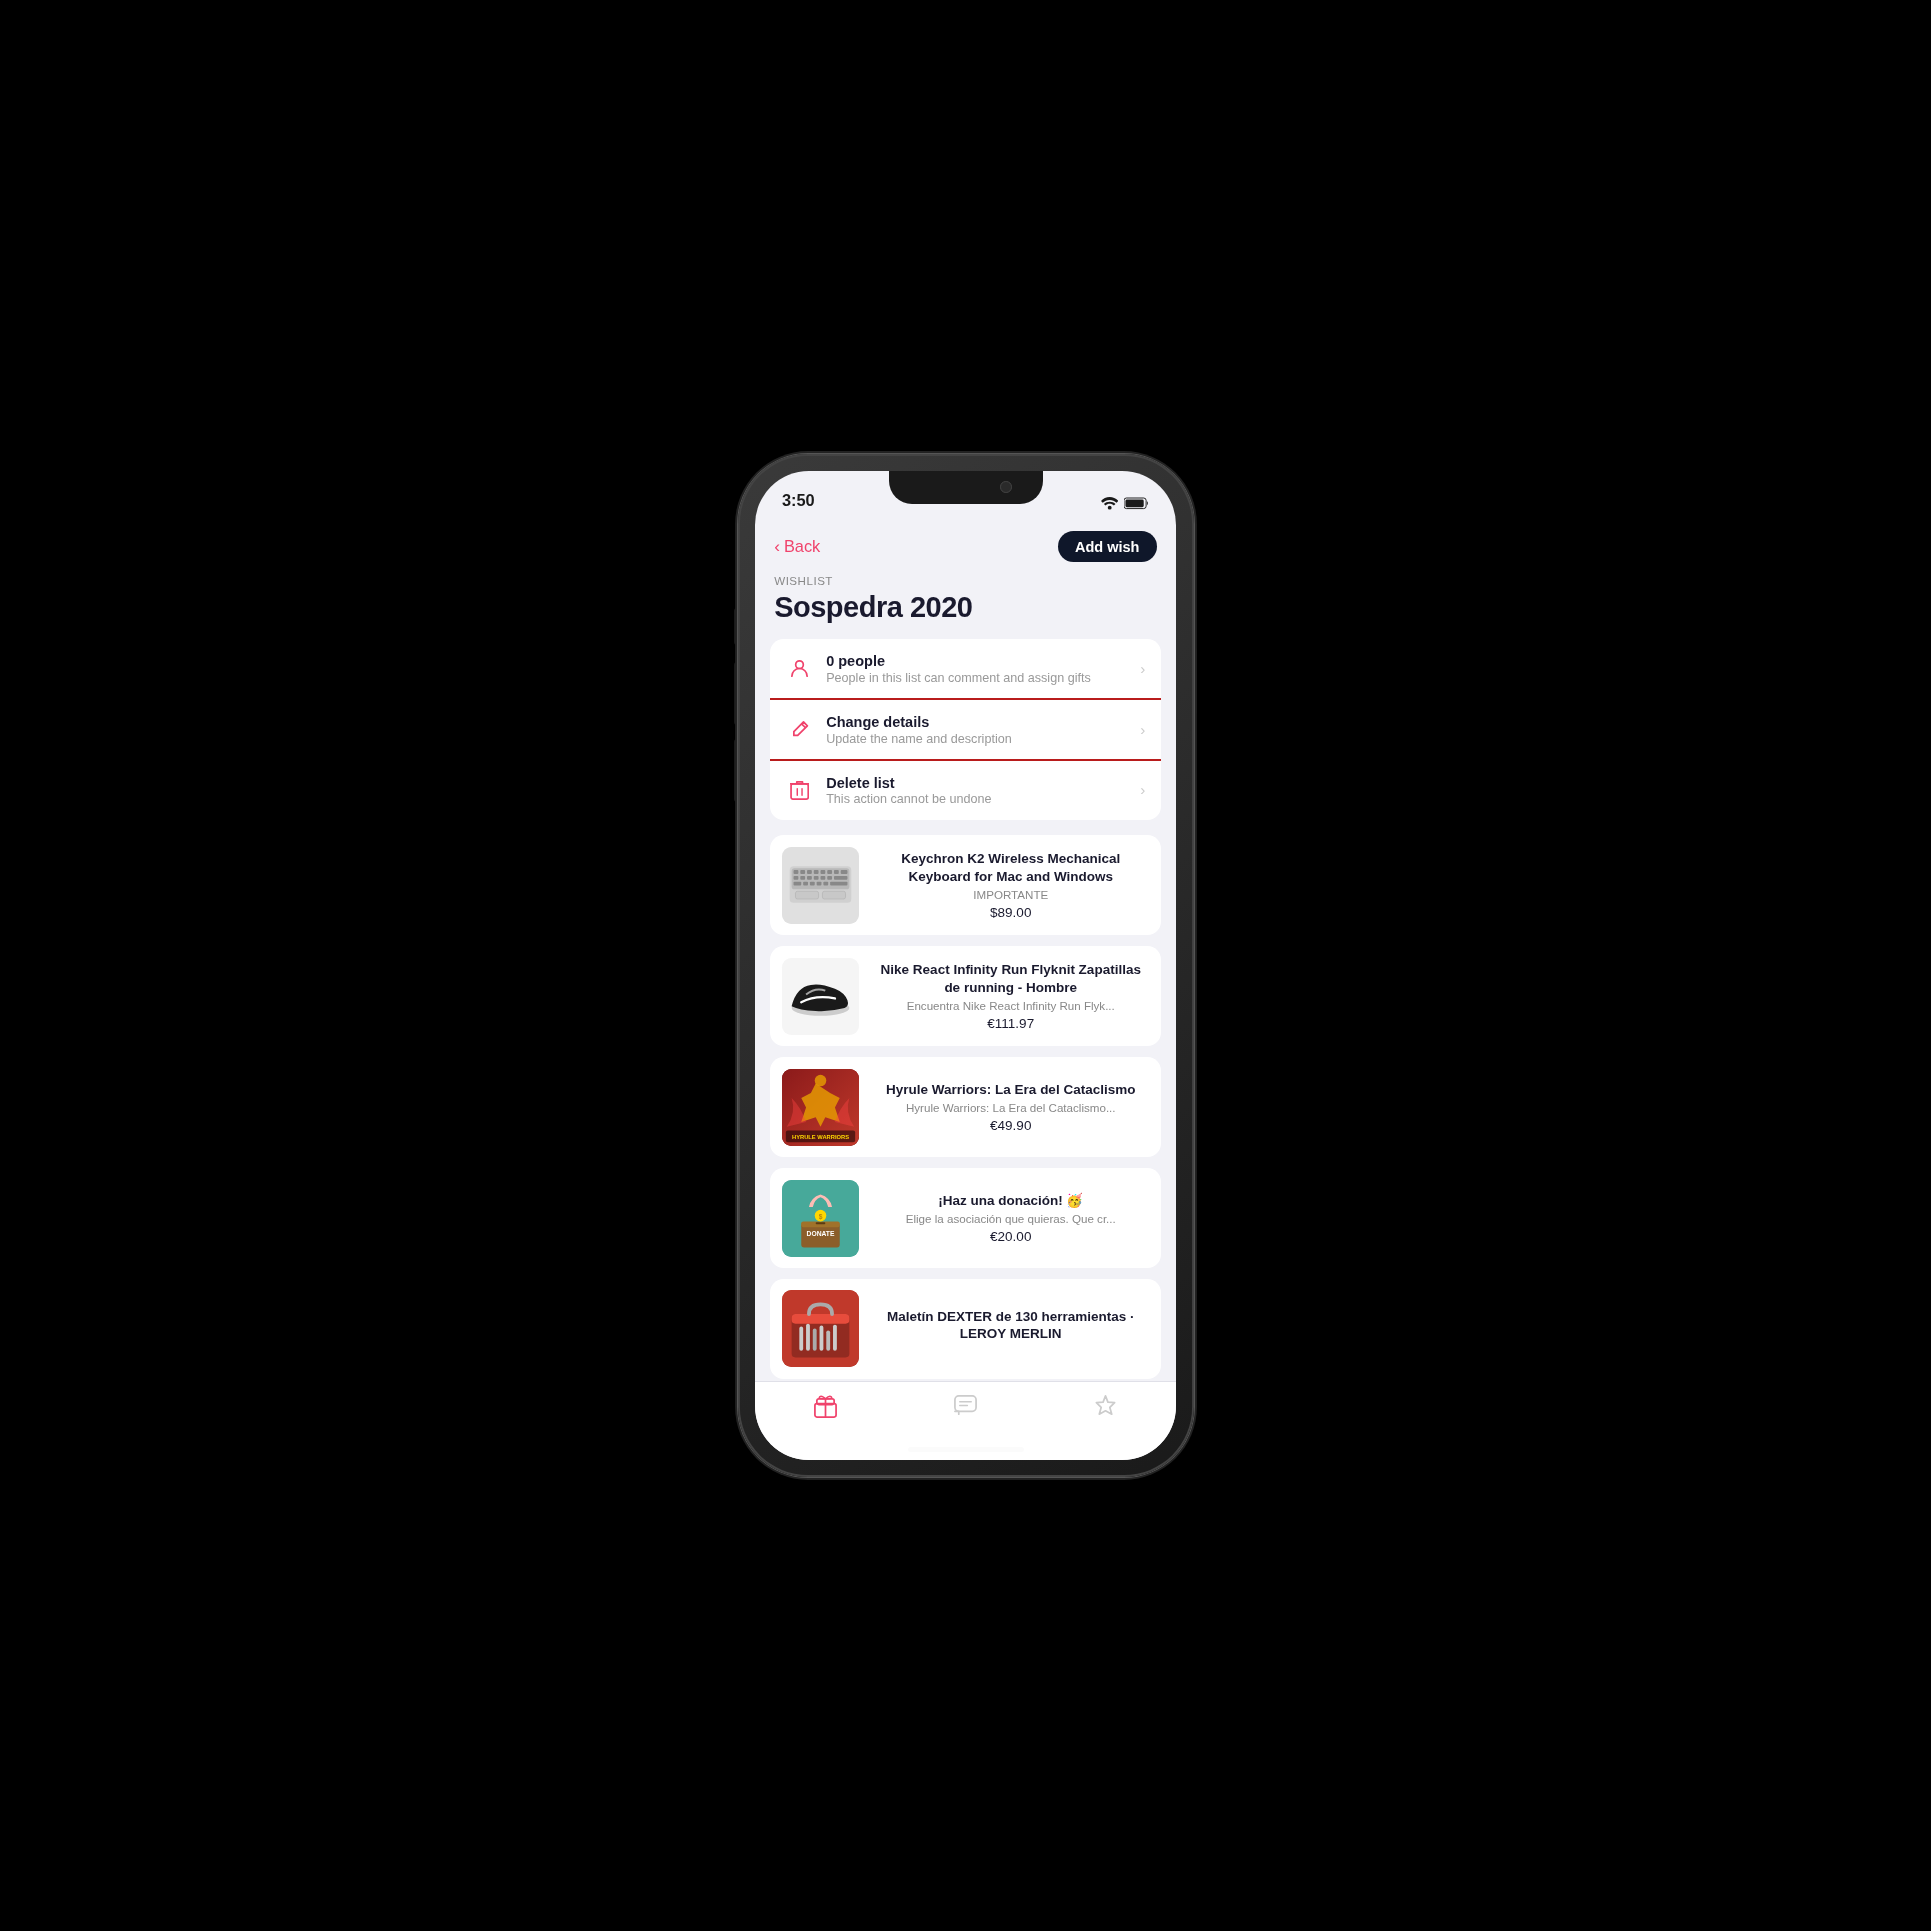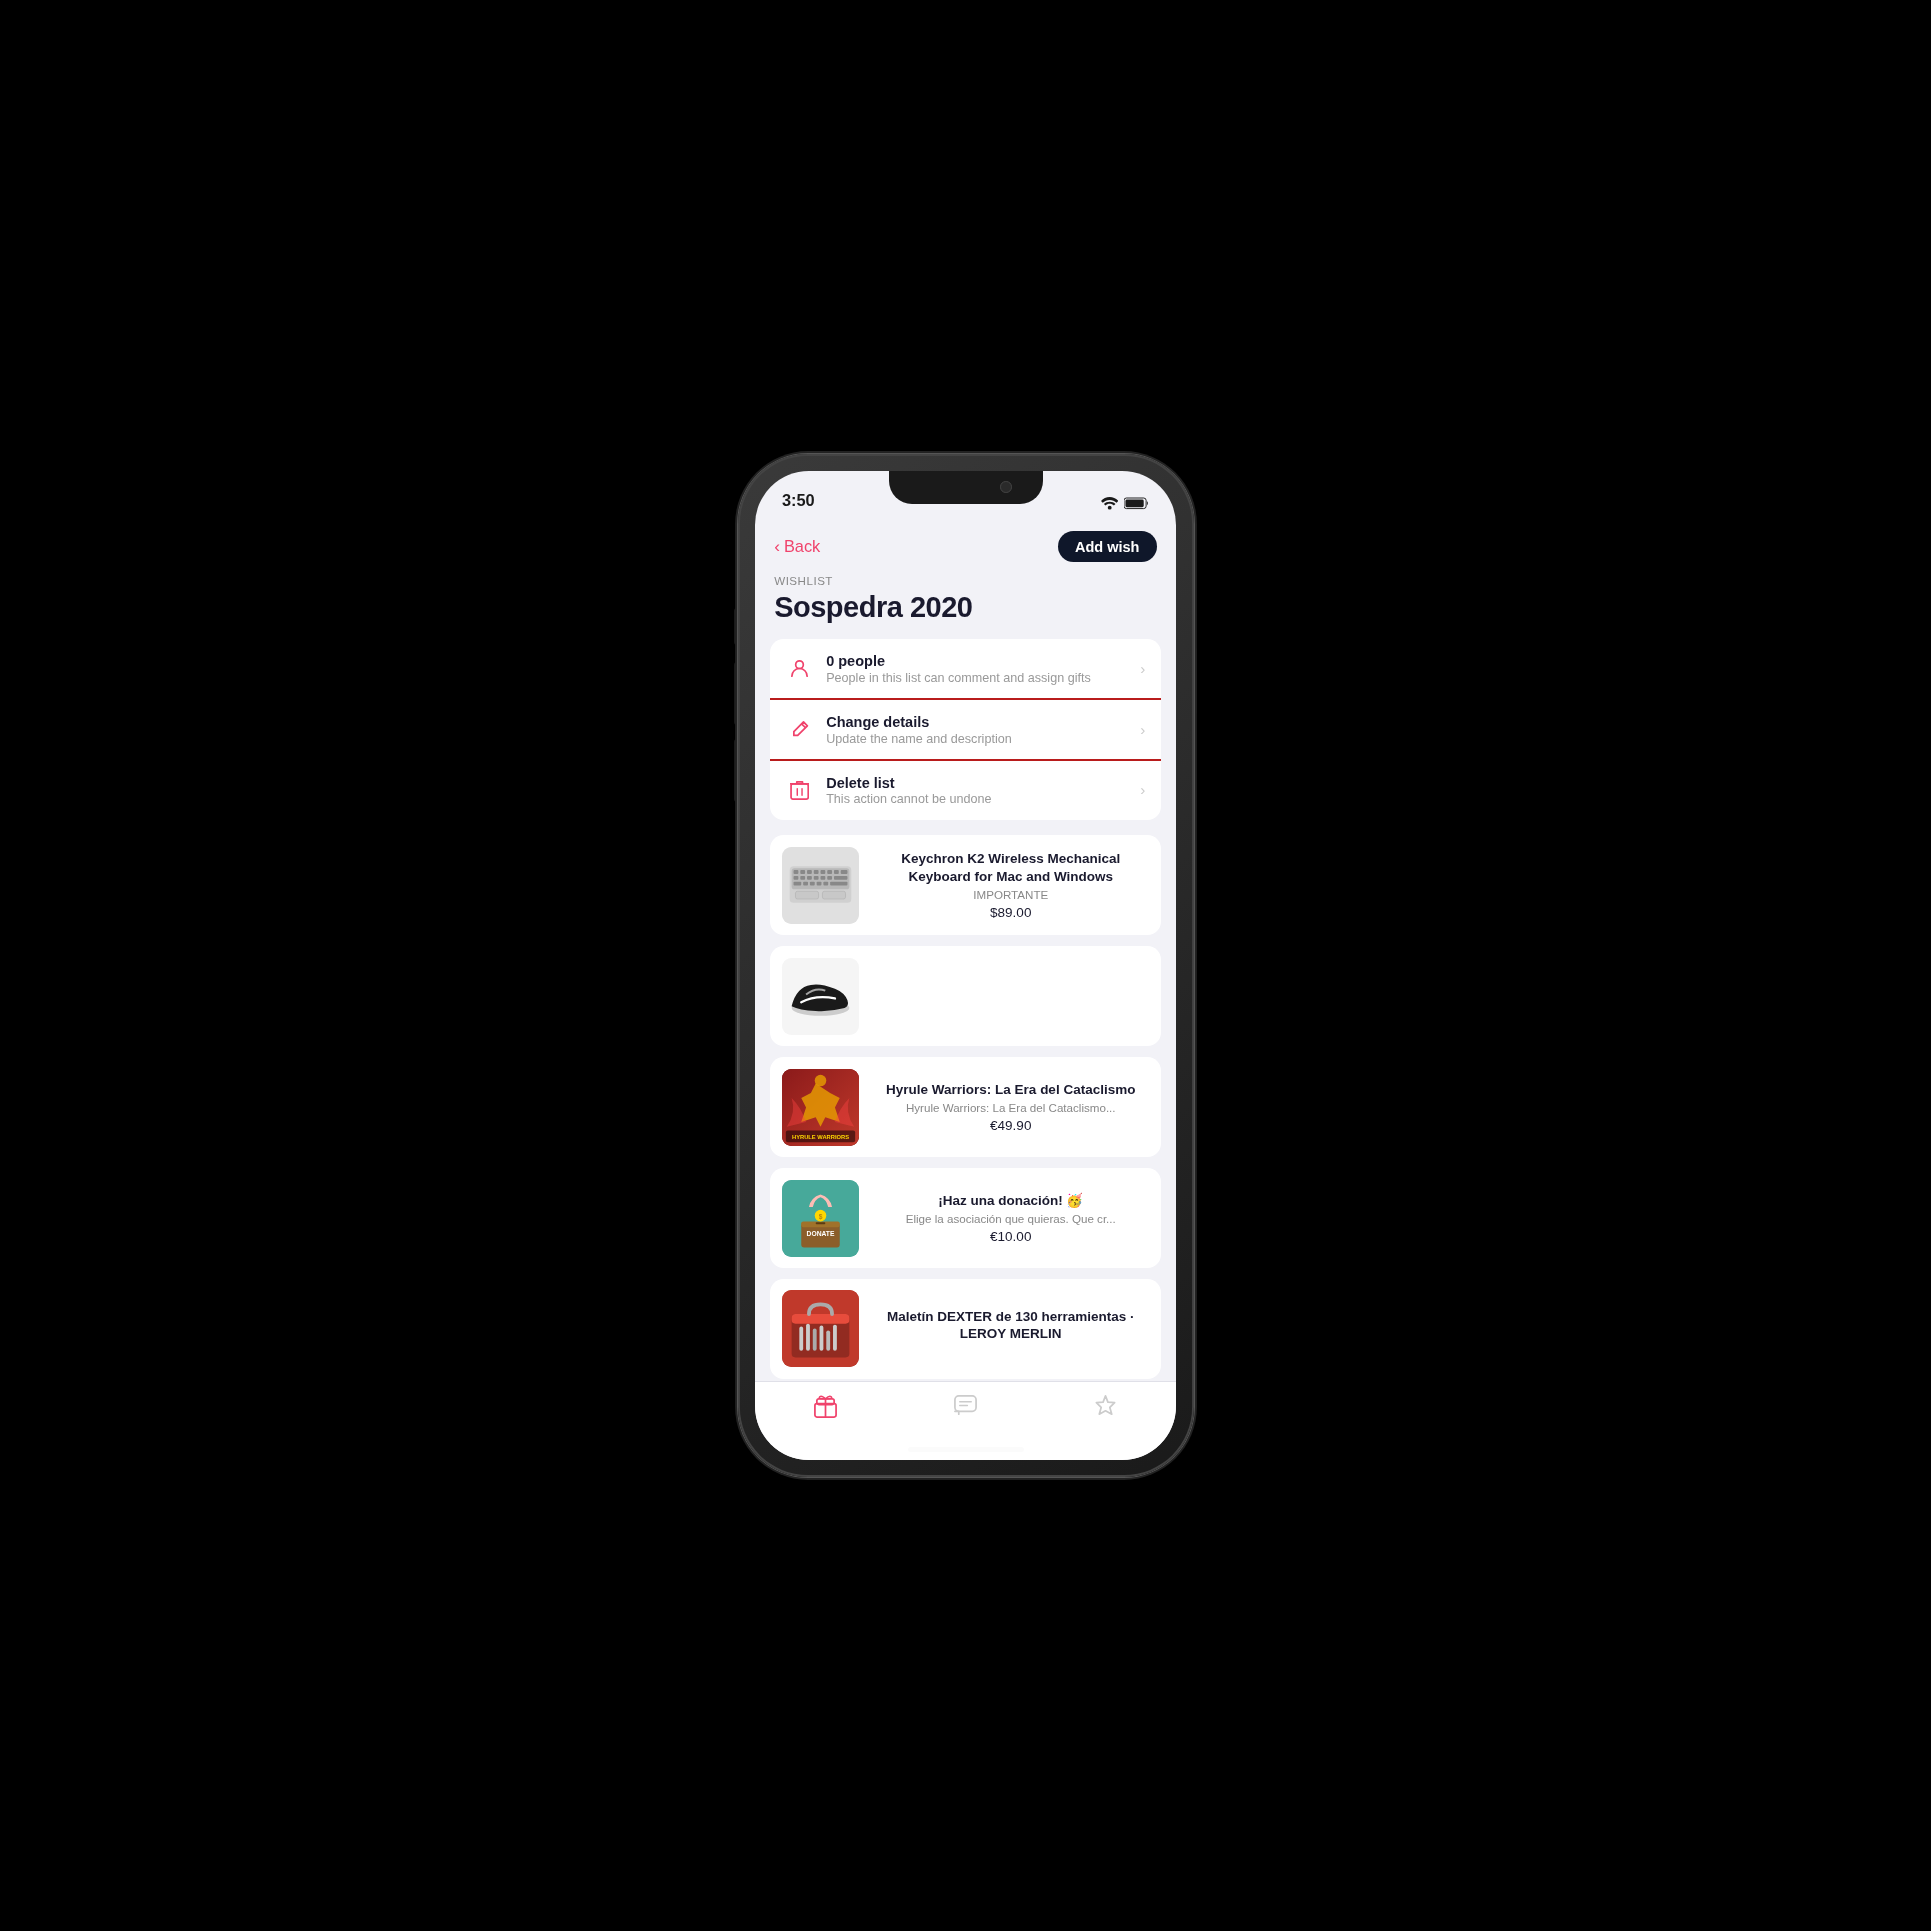--- a/index.html
+++ b/index.html
@@ -533,20 +533,25 @@
                 <svg width="77" height="77" viewBox="0 0 80 80">
                   <rect width="80" height="80" fill="#f5f5f5" rx="8"></rect>
 
                   <ellipse cx="40" cy="52" rx="30" ry="8" fill="#ccc"></ellipse>
                   <path d="M10 50 Q15 30 30 28 Q40 26 55 32 Q65 36 68 44 Q70 50 65 52 Q50 56 35 55 Q18 54 10 50z" fill="#1a1a1a"></path>
                   <path d="M25 38 Q35 30 45 34" stroke="#fff" stroke-width="2" fill="none" opacity="0.6"></path>
 
                   <path d="M20 46 Q35 38 55 42" stroke="#fff" stroke-width="2.5" fill="none" stroke-linecap="round"></path>
                 </svg>
               </div>
+              <div class="product-info">
+                <div class="product-title">Nike React Infinity Run Flyknit Zapatillas de running - Hombre</div>
+                <div class="product-desc">Encuentra Nike React Infinity Run Flyk...</div>
+                <div class="product-price">€111.97</div>
+              </div>
             </div>
 
             <div class="product-card">
               <div class="product-image game-thumb">
                 <svg width="77" height="77" viewBox="0 0 80 80">
                   <rect width="80" height="80" fill="#7b1a1a" rx="8"></rect>
                   <rect x="0" y="0" width="80" height="80" rx="8" fill="url(#gameGrad)"></rect>
                   <defs>
                     <linearGradient id="gameGrad" x1="0" y1="0" x2="1" y2="1">
                       <stop offset="0%" stop-color="#8b1a1a"></stop>
@@ -584,21 +589,21 @@
                   <path d="M40 15 Q50 18 52 28 L48 28 Q46 20 40 18 Q34 20 32 28 L28 28 Q30 18 40 15z" fill="#fdbcb4"></path>
                   <circle cx="40" cy="37" r="6" fill="#ffd700"></circle>
                   <text x="40" y="41" font-size="7" fill="#b8860b" text-anchor="middle" font-family="Arial" font-weight="bold">$</text>
 
                   <text x="40" y="58" font-size="7" fill="#fff" text-anchor="middle" font-family="Arial" font-weight="bold">DONATE</text>
                 </svg>
               </div>
               <div class="product-info">
                 <div class="product-title">¡Haz una donación! 🥳</div>
                 <div class="product-desc">Elige la asociación que quieras. Que cr...</div>
-                <div class="product-price">€10.00</div>
+                <div class="product-price">€20.00</div>
               </div>
             </div>
 
             <div class="product-card">
               <div class="product-image tools-thumb">
                 <svg width="77" height="77" viewBox="0 0 80 80">
                   <rect width="80" height="80" fill="#c0392b" rx="8"></rect>
 
                   <rect x="10" y="25" width="60" height="45" rx="4" fill="#922b21"></rect>
                   <rect x="10" y="25" width="60" height="10" rx="4" fill="#e74c3c"></rect>

